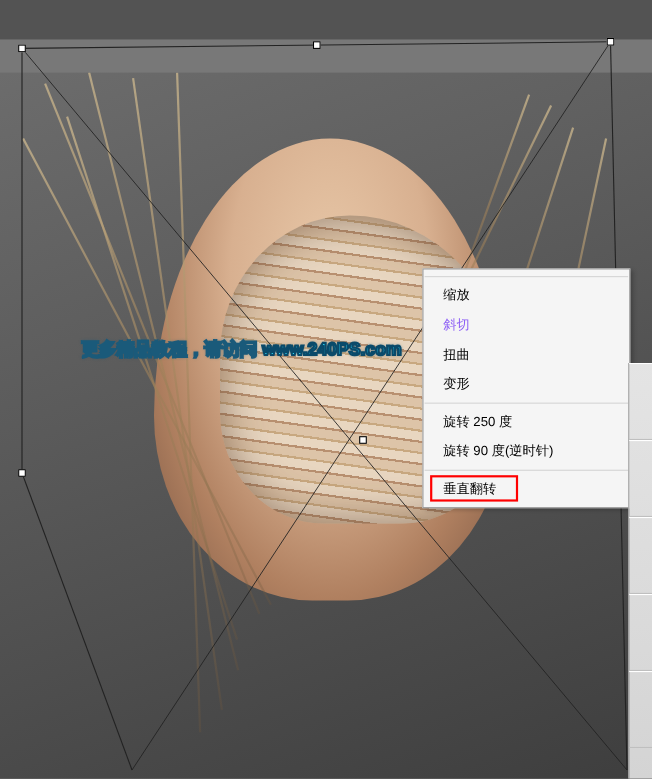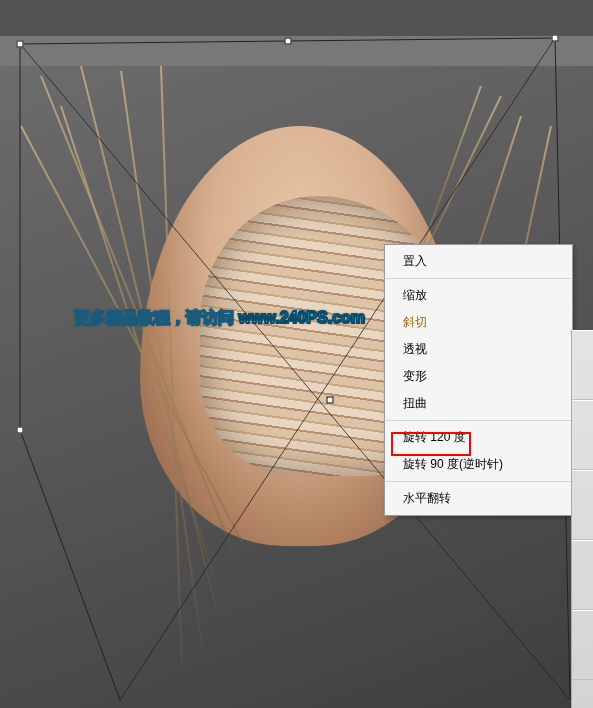--- a/index.html
+++ b/index.html
@@ -77,21 +77,21 @@
       border: 1px solid #9a9a9a;
       box-shadow: 2px 2px 4px rgba(0,0,0,0.25);
       padding: 3px 0;
     }
     .menu-item {
       padding: 5px 18px;
       color: #000;
       cursor: default;
       white-space: nowrap;
     }
-    .menu-item[data-disabled="true"] { color: #a16207; font-family: Liberation Serif, serif; }
+    .menu-item[data-disabled="true"] { color: #8b5cf6; font-family: Liberation Serif, serif; }
     .menu-sep {
       height: 1px;
       margin: 3px 1px;
       background: #d4d4d4;
     }
     .highlight-box {
       position: absolute;
       border: 2px solid #ff0000;
       pointer-events: none;
     }
@@ -159,32 +159,30 @@
   <line x1="20" y1="44" x2="570" y2="700" stroke="#222" stroke-width="0.8"></line>
   <line x1="555" y1="38" x2="120" y2="700" stroke="#222" stroke-width="0.8"></line>
 </svg>
 <div class="handle" style="left:20px;top:44px"></div>
 <div class="handle" style="left:288px;top:41px"></div>
 <div class="handle" style="left:555px;top:38px"></div>
 <div class="handle" style="left:20px;top:430px"></div>
 <div class="handle" style="left:330px;top:400px"></div>
 
 <div class="context-menu" id="ctx-menu">
-    <div class="menu-item">置入</div>
     <div class="menu-sep"></div>
     <div class="menu-item">缩放</div>
     <div class="menu-item" data-disabled="true">斜切</div>
-    <div class="menu-item">透视</div>
+    <div class="menu-item">扭曲</div>
     <div class="menu-item">变形</div>
-    <div class="menu-item">扭曲</div>
     <div class="menu-sep"></div>
-    <div class="menu-item">旋转 120 度</div>
+    <div class="menu-item">旋转 250 度</div>
     <div class="menu-item">旋转 90 度(逆时针)</div>
     <div class="menu-sep"></div>
-    <div class="menu-item">水平翻转</div>
+    <div class="menu-item">垂直翻转</div>
   </div>
 
 <div class="highlight-box" style="left:391px;top:432px;width:80px;height:24px"></div>
 
 <div class="watermark">
   <span class="wm-white">更多精品教程，请访问 </span><span class="wm-cyan">www.240PS.com</span>
 </div>
 
 <div class="panel-strip">
   <div class="panel-block"></div>

